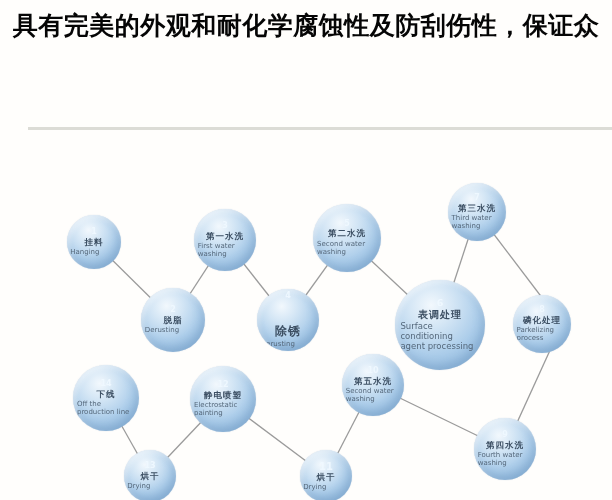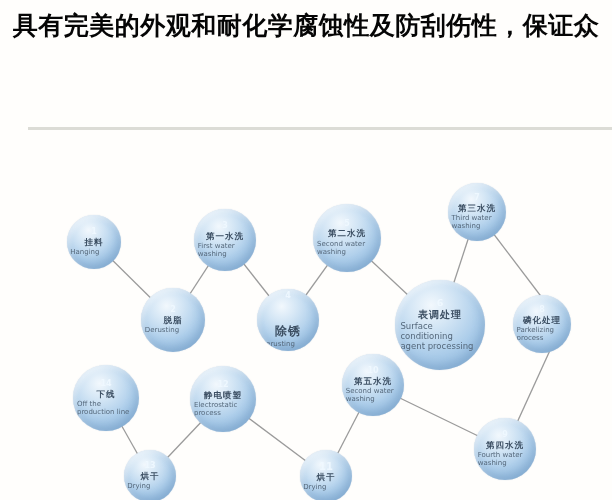--- a/index.html
+++ b/index.html
@@ -114,21 +114,21 @@
         <div class="en" style="font-size: 7px;">Second water washing</div>
       </div>
       <div class="bubble" style="left: 300px; top: 450px; height: 52px; width: 52px;">
         <div class="num" style="font-size: 10px;">11</div>
         <div class="zh" style="font-size: 8.5px;">烘干</div>
         <div class="en" style="font-size: 7px;">Drying</div>
       </div>
       <div class="bubble" style="left: 190px; top: 366px; height: 66px; width: 66px;">
         <div class="num" style="font-size: 8px;">12</div>
         <div class="zh" style="font-size: 8.5px;">静电喷塑</div>
-        <div class="en" style="font-size: 7px;">Electrostatic process</div>
+        <div class="en" style="font-size: 7px;">Electrostatic painting</div>
       </div>
       <div class="bubble" style="left: 124px; top: 450px; height: 52px; width: 52px;">
         <div class="num" style="font-size: 8px;">13</div>
         <div class="zh" style="font-size: 8.5px;">烘干</div>
         <div class="en" style="font-size: 7px;">Drying</div>
       </div>
       <div class="bubble" style="left: 73px; top: 365px; height: 66px; width: 66px;">
         <div class="num" style="font-size: 8px;">14</div>
         <div class="zh" style="font-size: 8.5px;">下线</div>
         <div class="en" style="font-size: 7px;">Off the production line</div>

